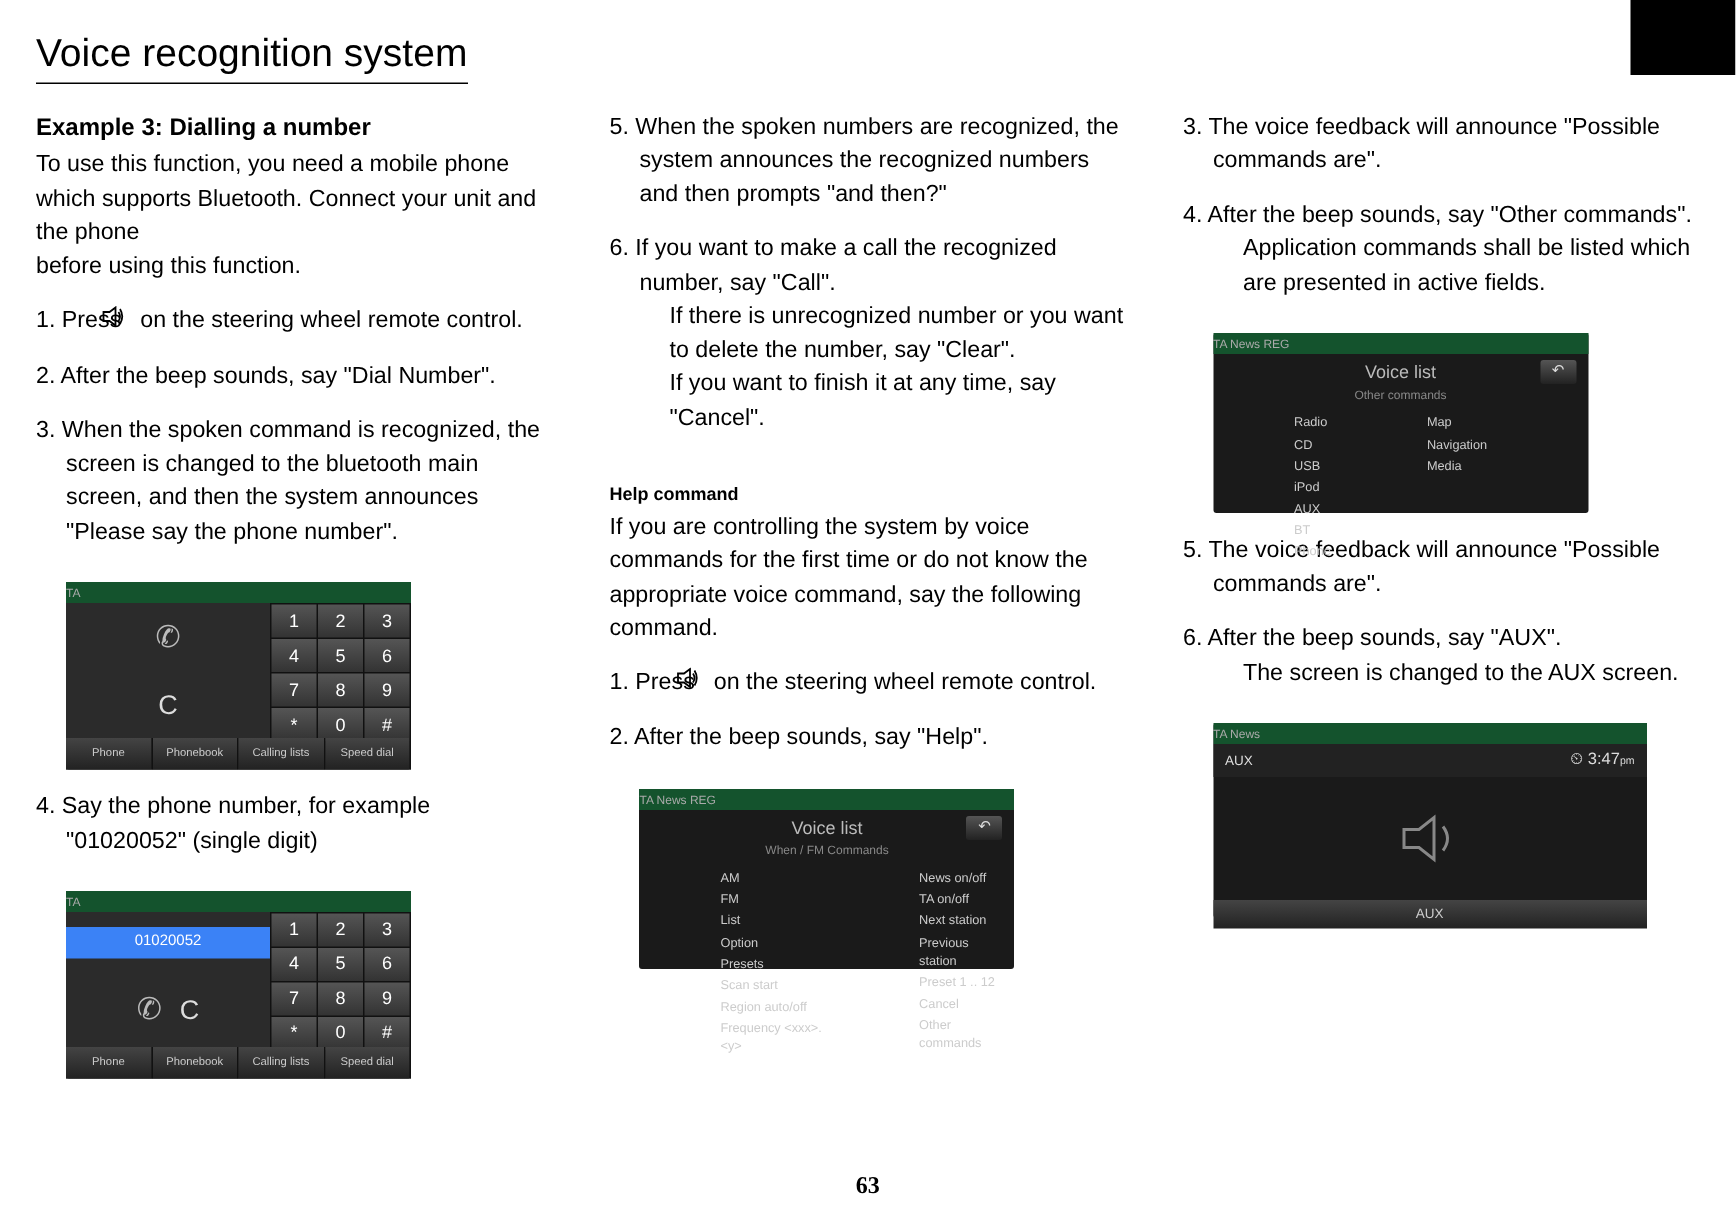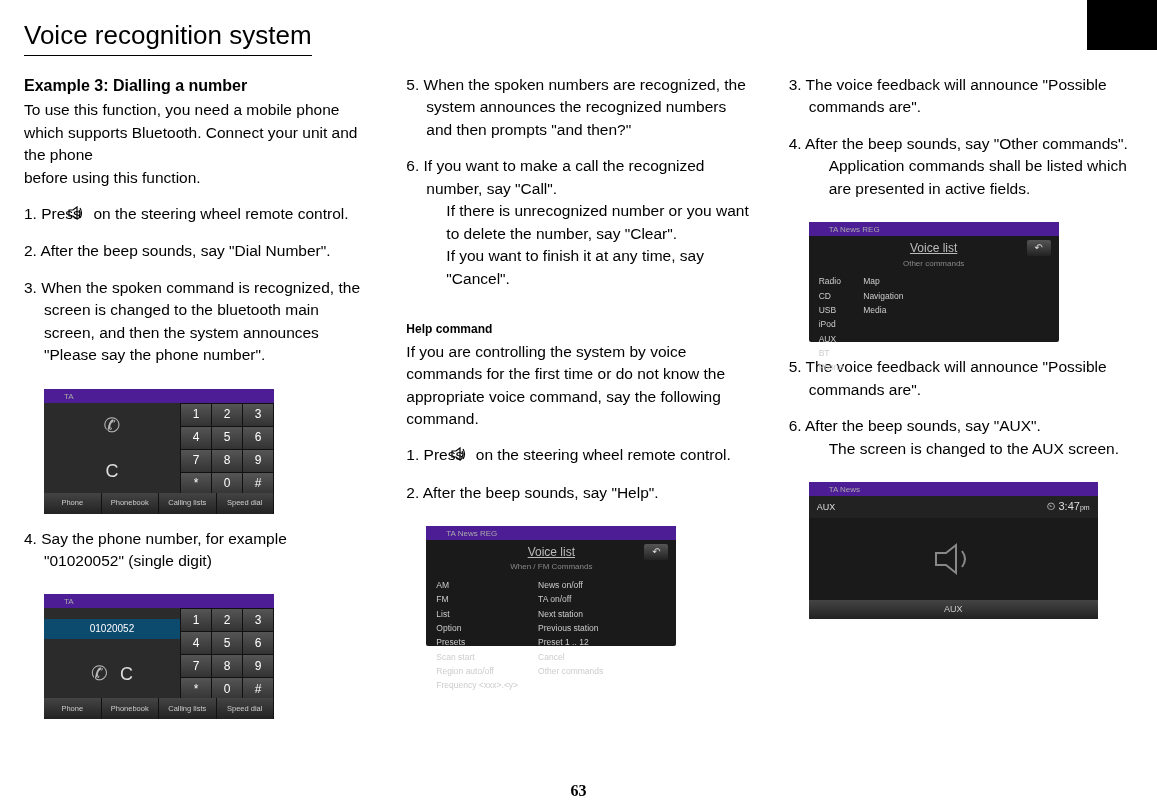--- a/index.html
+++ b/index.html
@@ -47,36 +47,36 @@
     background: #1a1a1a;
     color: #ddd;
     border-radius: 2px;
     margin: 8px 0 14px 20px;
     font-size: 9px;
     display: inline-block;
     position: relative;
   }
   .keypad-shot { width: 230px; height: 125px; }
   .keypad-shot .topbar, .voice-shot .topbar, .aux-shot .topbar {
-    height: 14px; background: #4c1d95; font-size: 8px; padding: 2px 20px; color: #aaa;
+    height: 14px; background: #14532d; font-size: 8px; padding: 2px 0; color: #aaa;
   }
   .keypad-shot .body { display: flex; height: 90px; }
   .keypad-shot .left { flex: 1; display: flex; flex-direction: column; align-items: center; justify-content: space-around; background:#2b2b2b; }
-  .keypad-shot .left .num { font-size: 10px; color:#fff; background:#0c4a6e; width:100%; text-align:center; padding:3px 0; }
+  .keypad-shot .left .num { font-size: 10px; color:#fff; background:#3b82f6; width:100%; text-align:center; padding:3px 0; }
   .keypad-shot .left .phone-icon { font-size: 20px; color:#bbb; }
   .keypad-shot .left .c-btn { font-size: 18px; color:#ddd; }
   .keypad-shot .right { display: grid; grid-template-columns: repeat(3, 30px); grid-auto-rows: 22px; gap:1px; background:#111; padding:1px; }
   .keypad-shot .key { background: linear-gradient(#555,#333); display:flex; align-items:center; justify-content:center; font-size:12px; color:#fff; }
   .keypad-shot .tabs { display:flex; height:21px; background:#222; }
   .keypad-shot .tabs div { flex:1; background: linear-gradient(#444,#222); display:flex; align-items:center; justify-content:center; font-size:7.5px; color:#ccc; border-right:1px solid #111; }
   .voice-shot { width: 250px; height: 120px; margin-left: 20px; margin-top: 8px; }
-  .voice-shot .vtitle { text-align:center; font-size:12px; color:#bbb; padding:4px 0 0 0;text-decoration:underline; }
+  .voice-shot .vtitle { text-align:center; font-size:12px; color:#bbb; padding:4px 0 0 0; }
   .voice-shot .vsub { text-align:center; font-size:8px; color:#888; margin-bottom:4px; }
   .voice-shot .grid { display:flex; padding: 2px 10px; gap: 20px; font-size:8.5px; color:#ccc; }
-  .voice-shot .grid .colv div { margin-bottom:2px; }
+  .voice-shot .grid .colv div { margin-bottom:2px;margin-left:44px; }
   .voice-shot .back-btn { position:absolute; top:18px; right:8px; width:24px; height:16px; background:linear-gradient(#555,#222); border-radius:2px; display:flex; align-items:center; justify-content:center; font-size:10px; }
   .aux-shot { width: 289px; height: 130px; }
   .aux-shot .auxbar { background:#222; font-size:9px; padding:3px 8px; display:flex; justify-content:space-between; align-items:center; }
   .aux-shot .auxicon { display:flex; align-items:center; justify-content:center; height:82px; font-size:30px; color:#666; }
   .aux-shot .auxtab { background:linear-gradient(#444,#222); text-align:center; font-size:9px; padding:3px 0; color:#ccc; }
   .page-num {
     position: absolute;
     bottom: 12px;
     left: 50%;
     transform: translateX(-50%);

